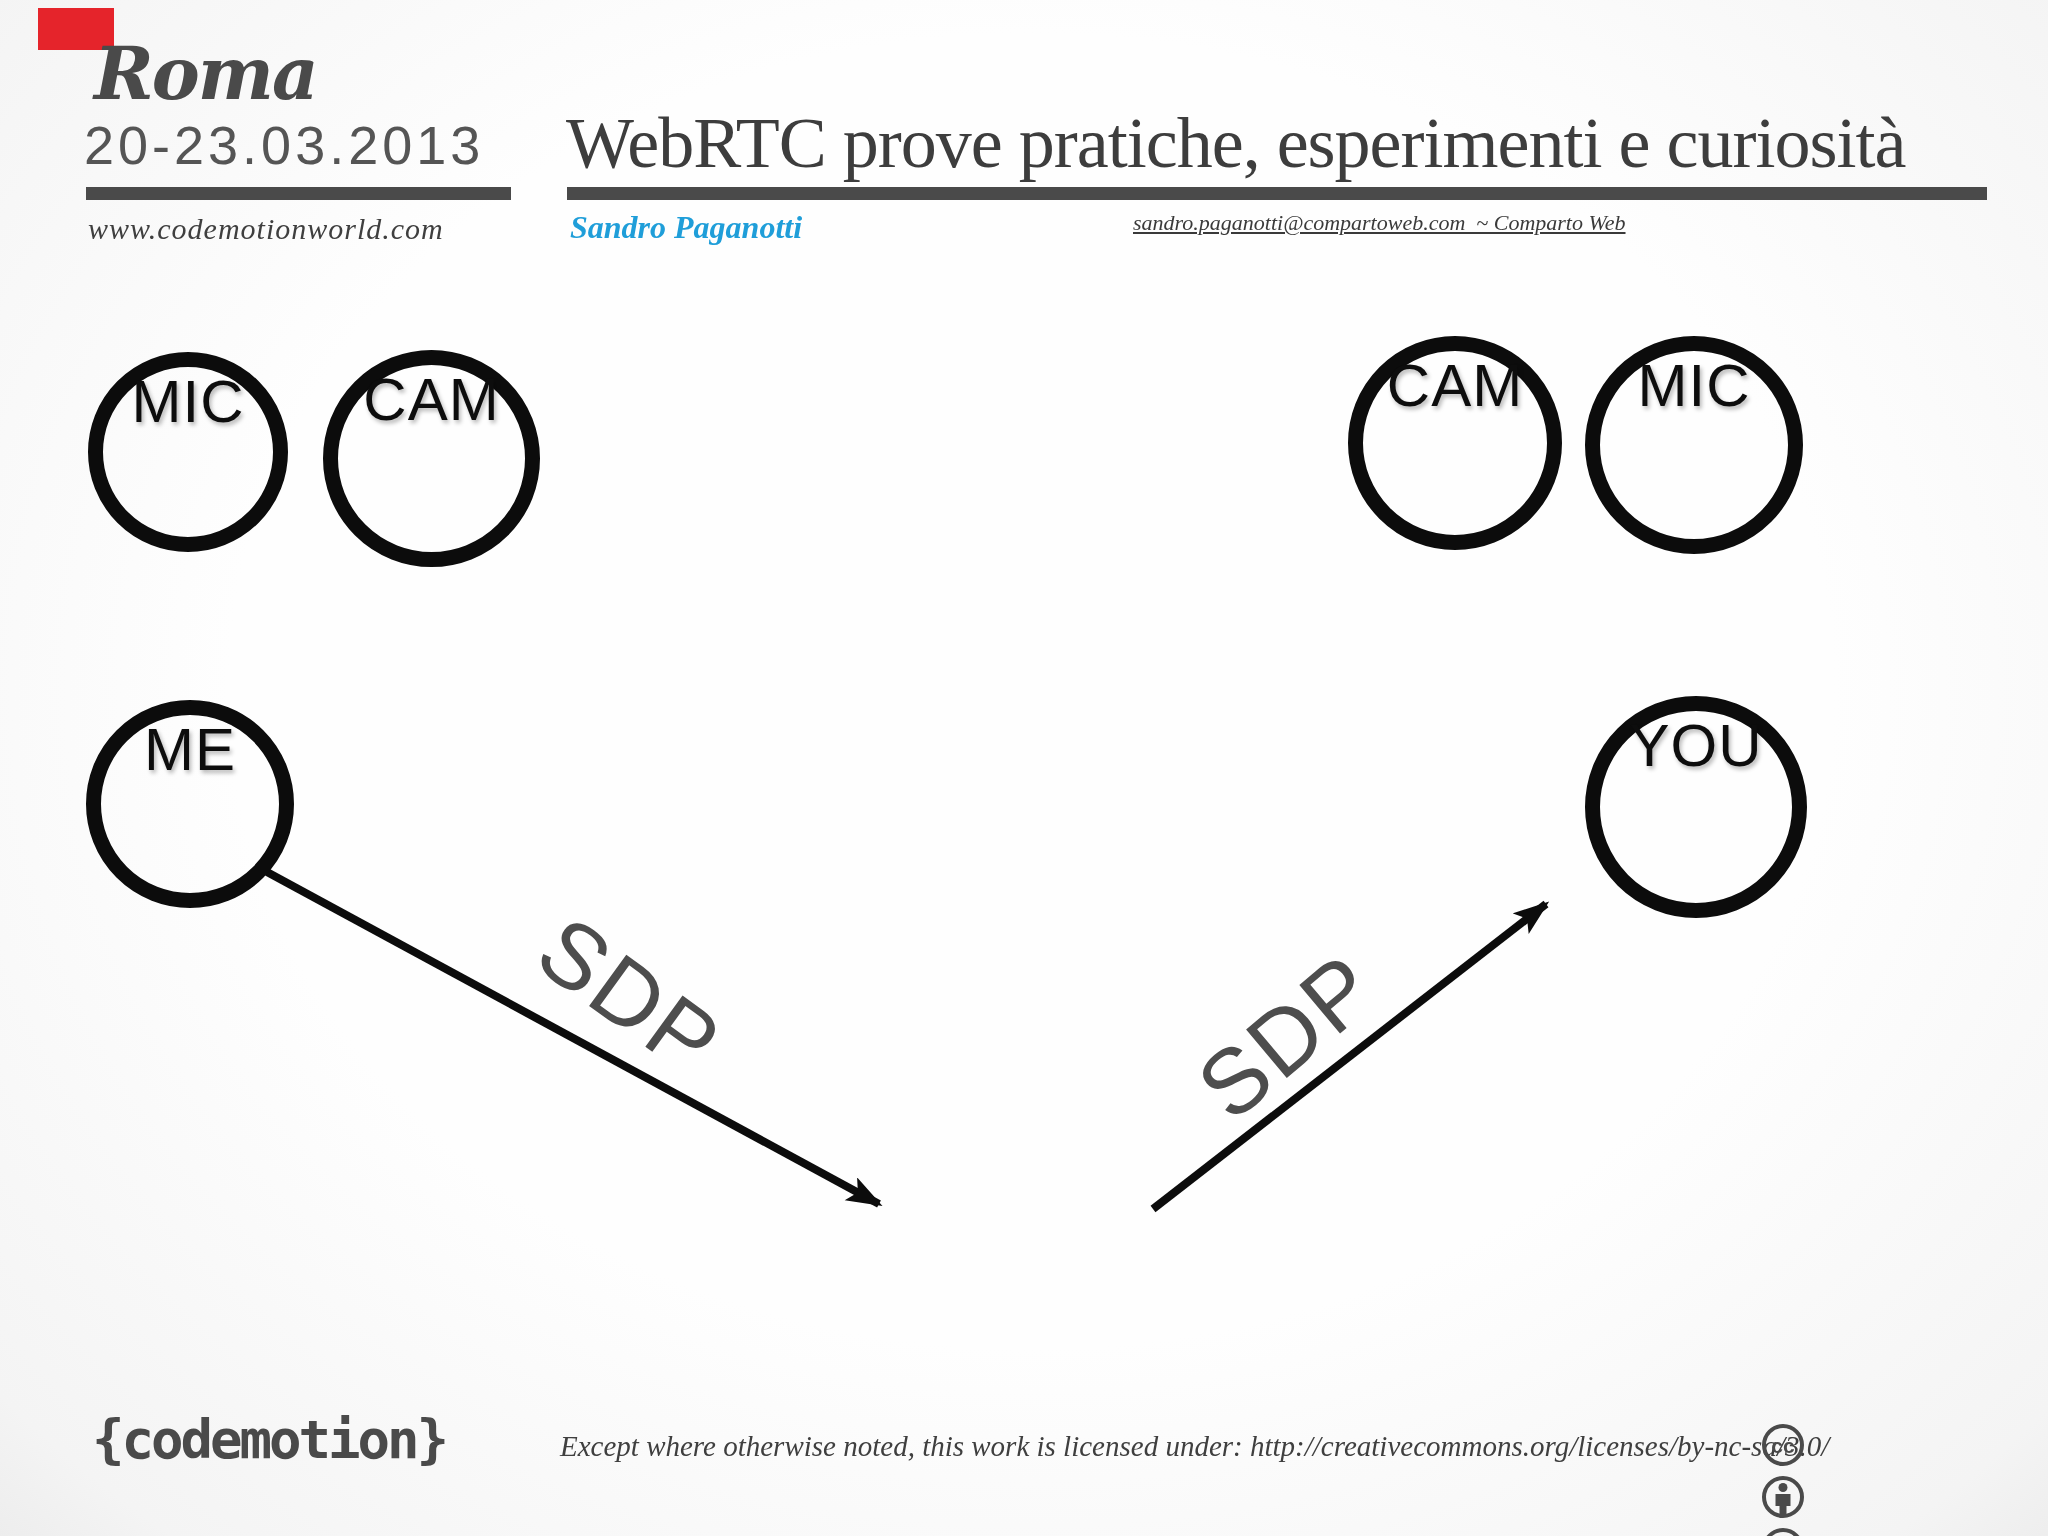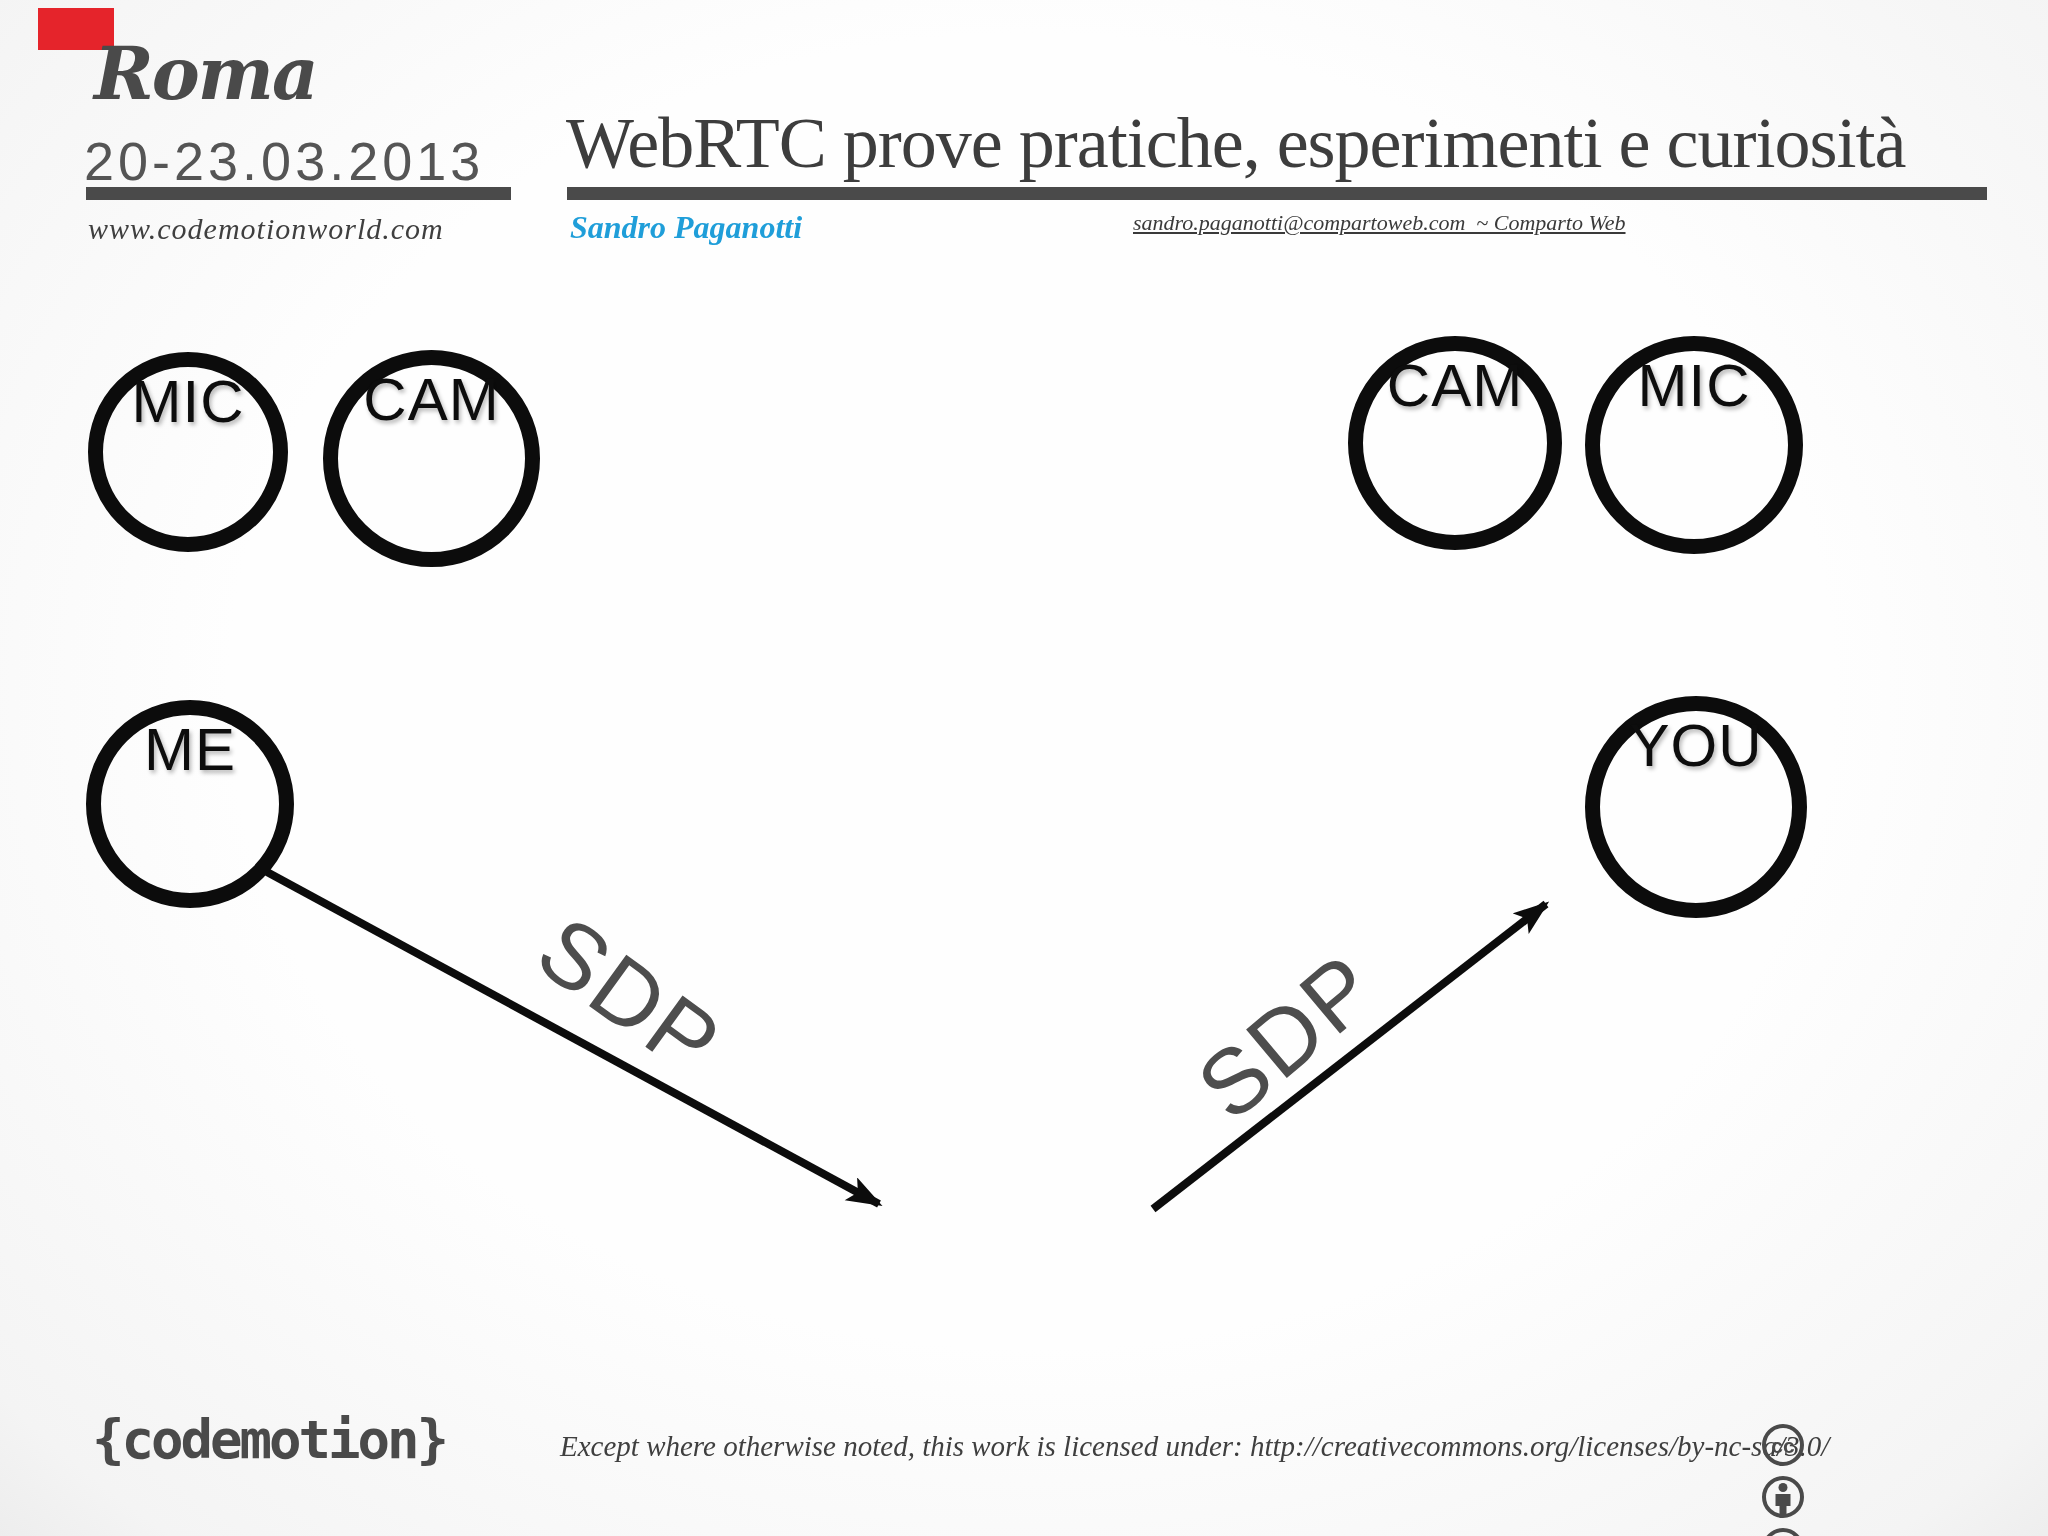--- a/index.html
+++ b/index.html
@@ -14,21 +14,21 @@
   
   .red-flag{position:absolute;left:38px;top:8px;width:76px;height:42px;background:#e5242b;}
   .roma{
     position:absolute;left:94px;top:38px;
     font-family:"DejaVu Serif", serif;font-weight:bold;font-style:italic;
     font-size:72px;line-height:1;color:#4a4a4a;letter-spacing:-2px;
   }
   .dates{
     position:absolute;left:84px;top:118px;
     font-family:"Liberation Sans", sans-serif;font-size:54px;line-height:1;
-    color:#555;letter-spacing:4px;margin-top:16px;
+    color:#555;letter-spacing:4px;
   }
   .rule{position:absolute;height:13px;background:#4a4a4a;top:187px;}
   .rule-left{left:86px;width:425px;}
   .rule-right{left:567px;width:1420px;}
   .site{
     position:absolute;left:88px;top:212px;
     font-style:italic;font-size:30px;color:#3f3f3f;letter-spacing:1px;
   }
   .title{
     position:absolute;left:566px;top:104px;margin:0;

